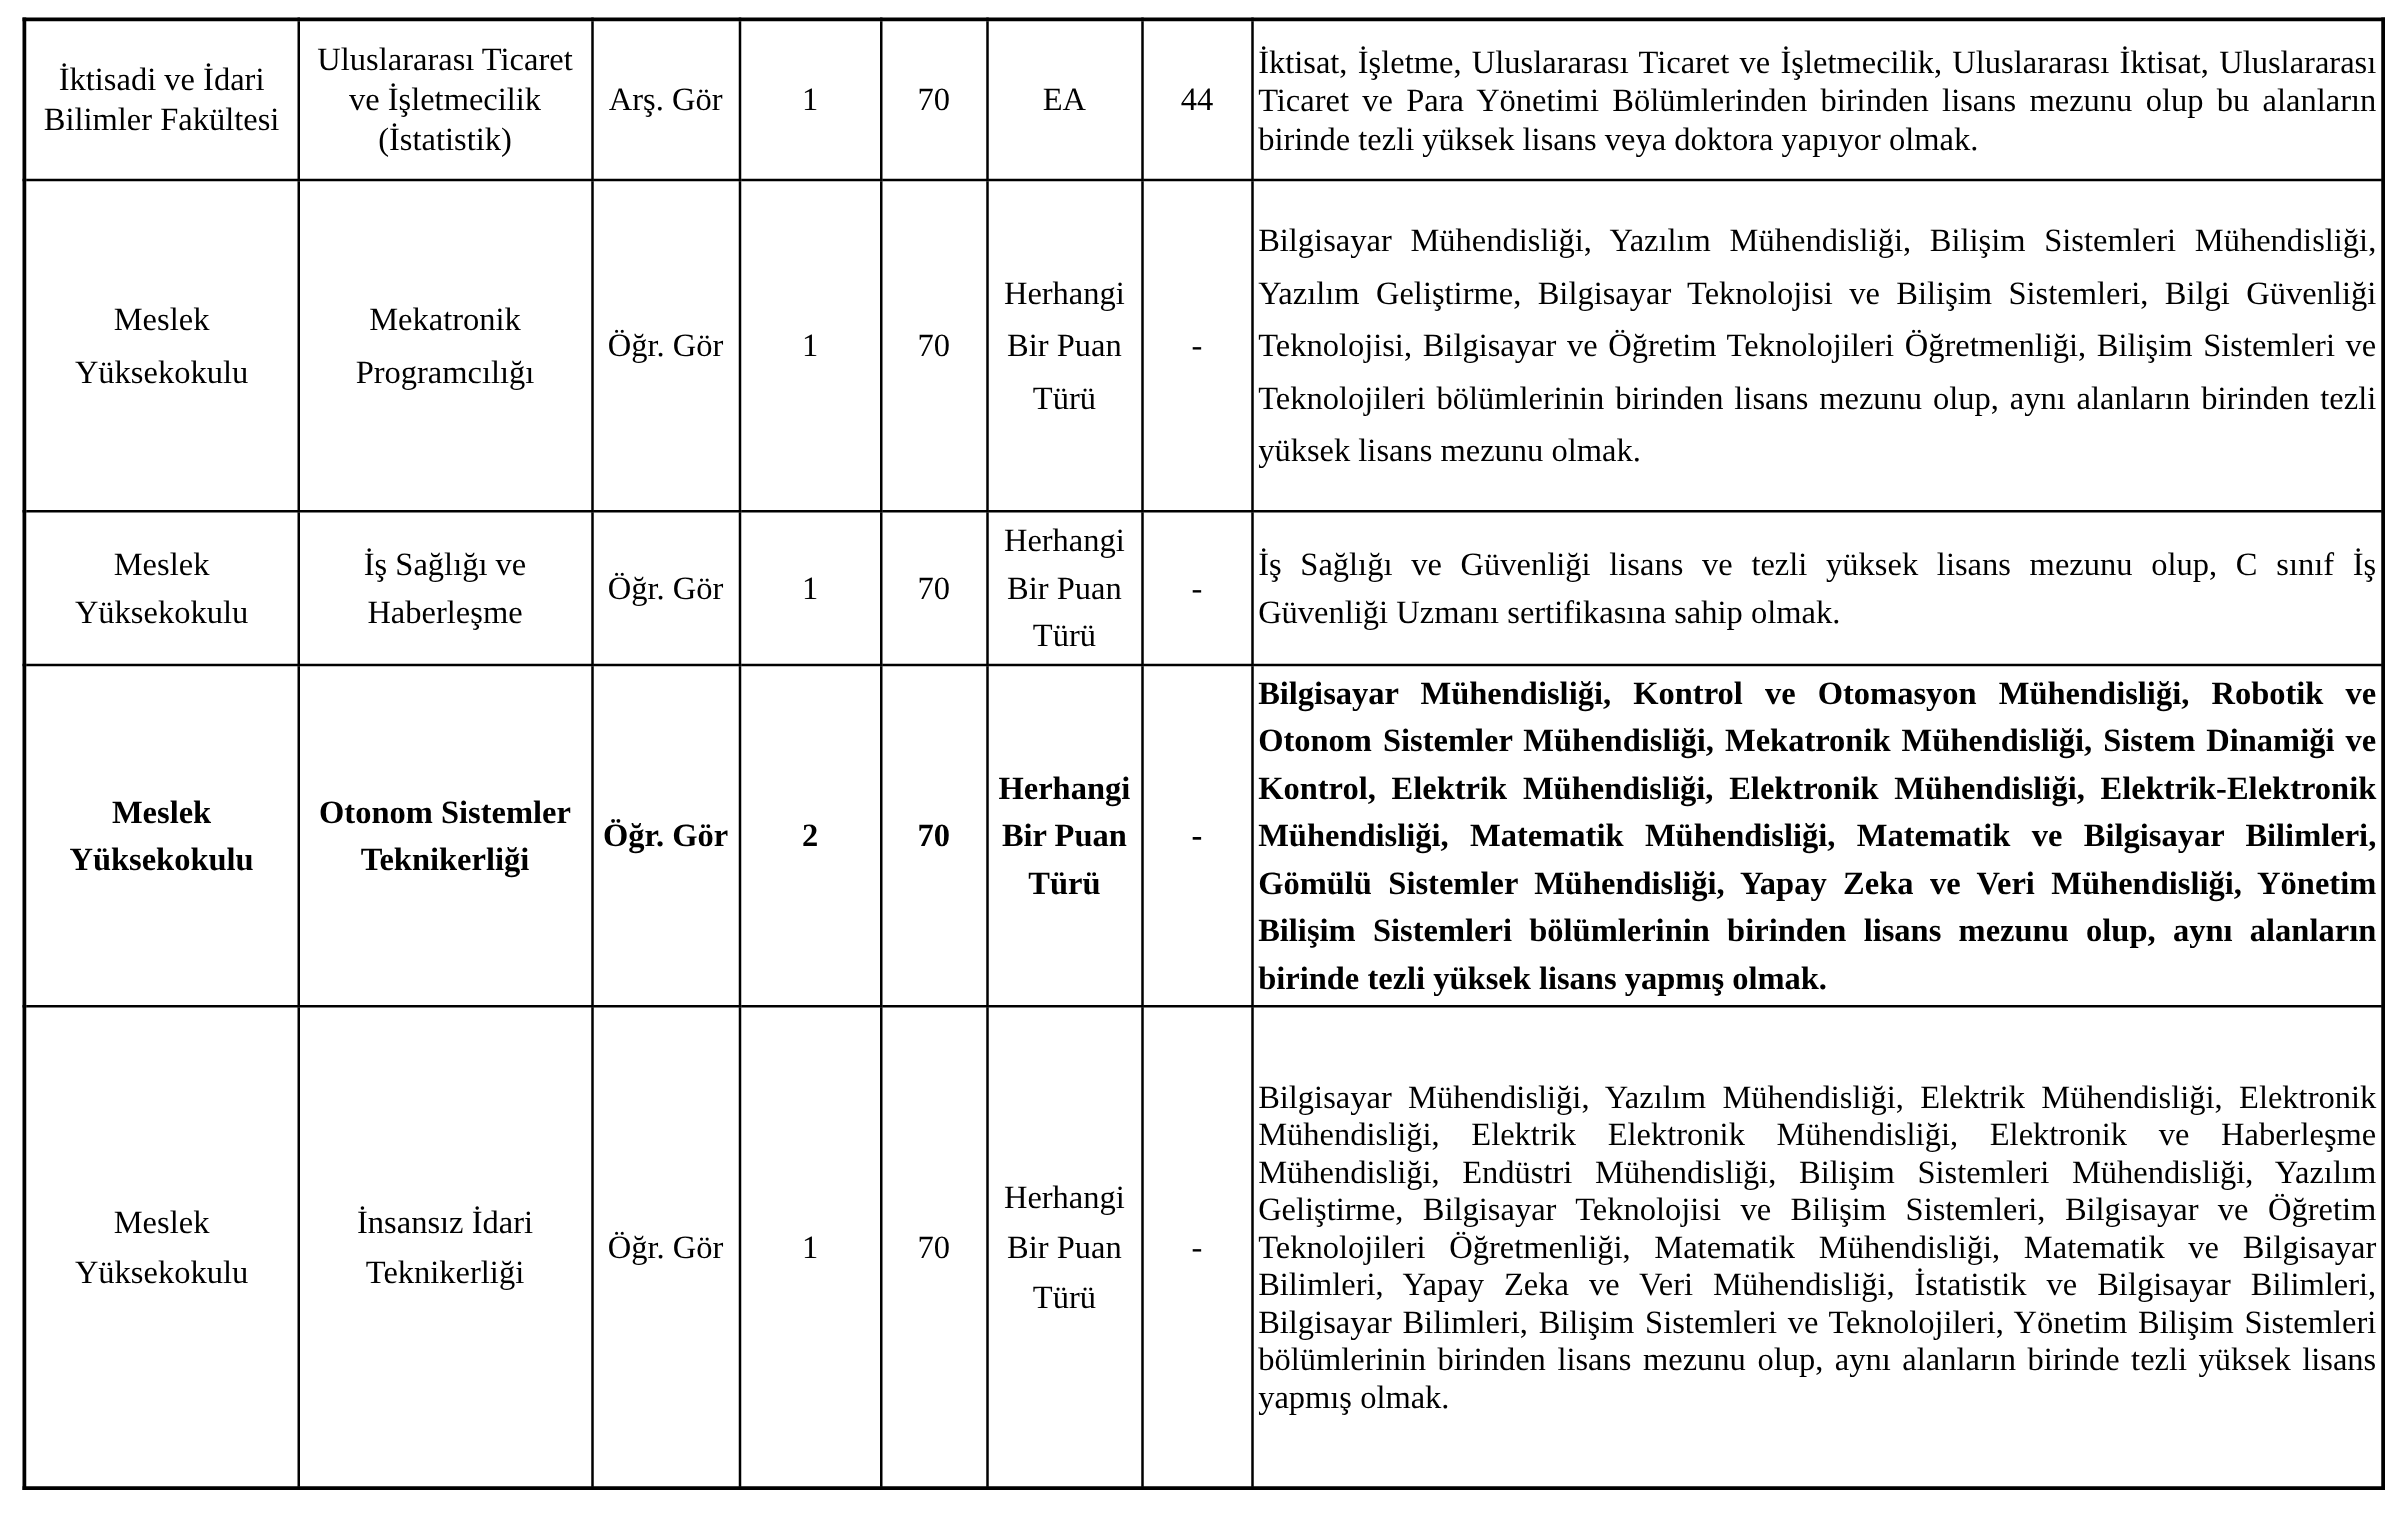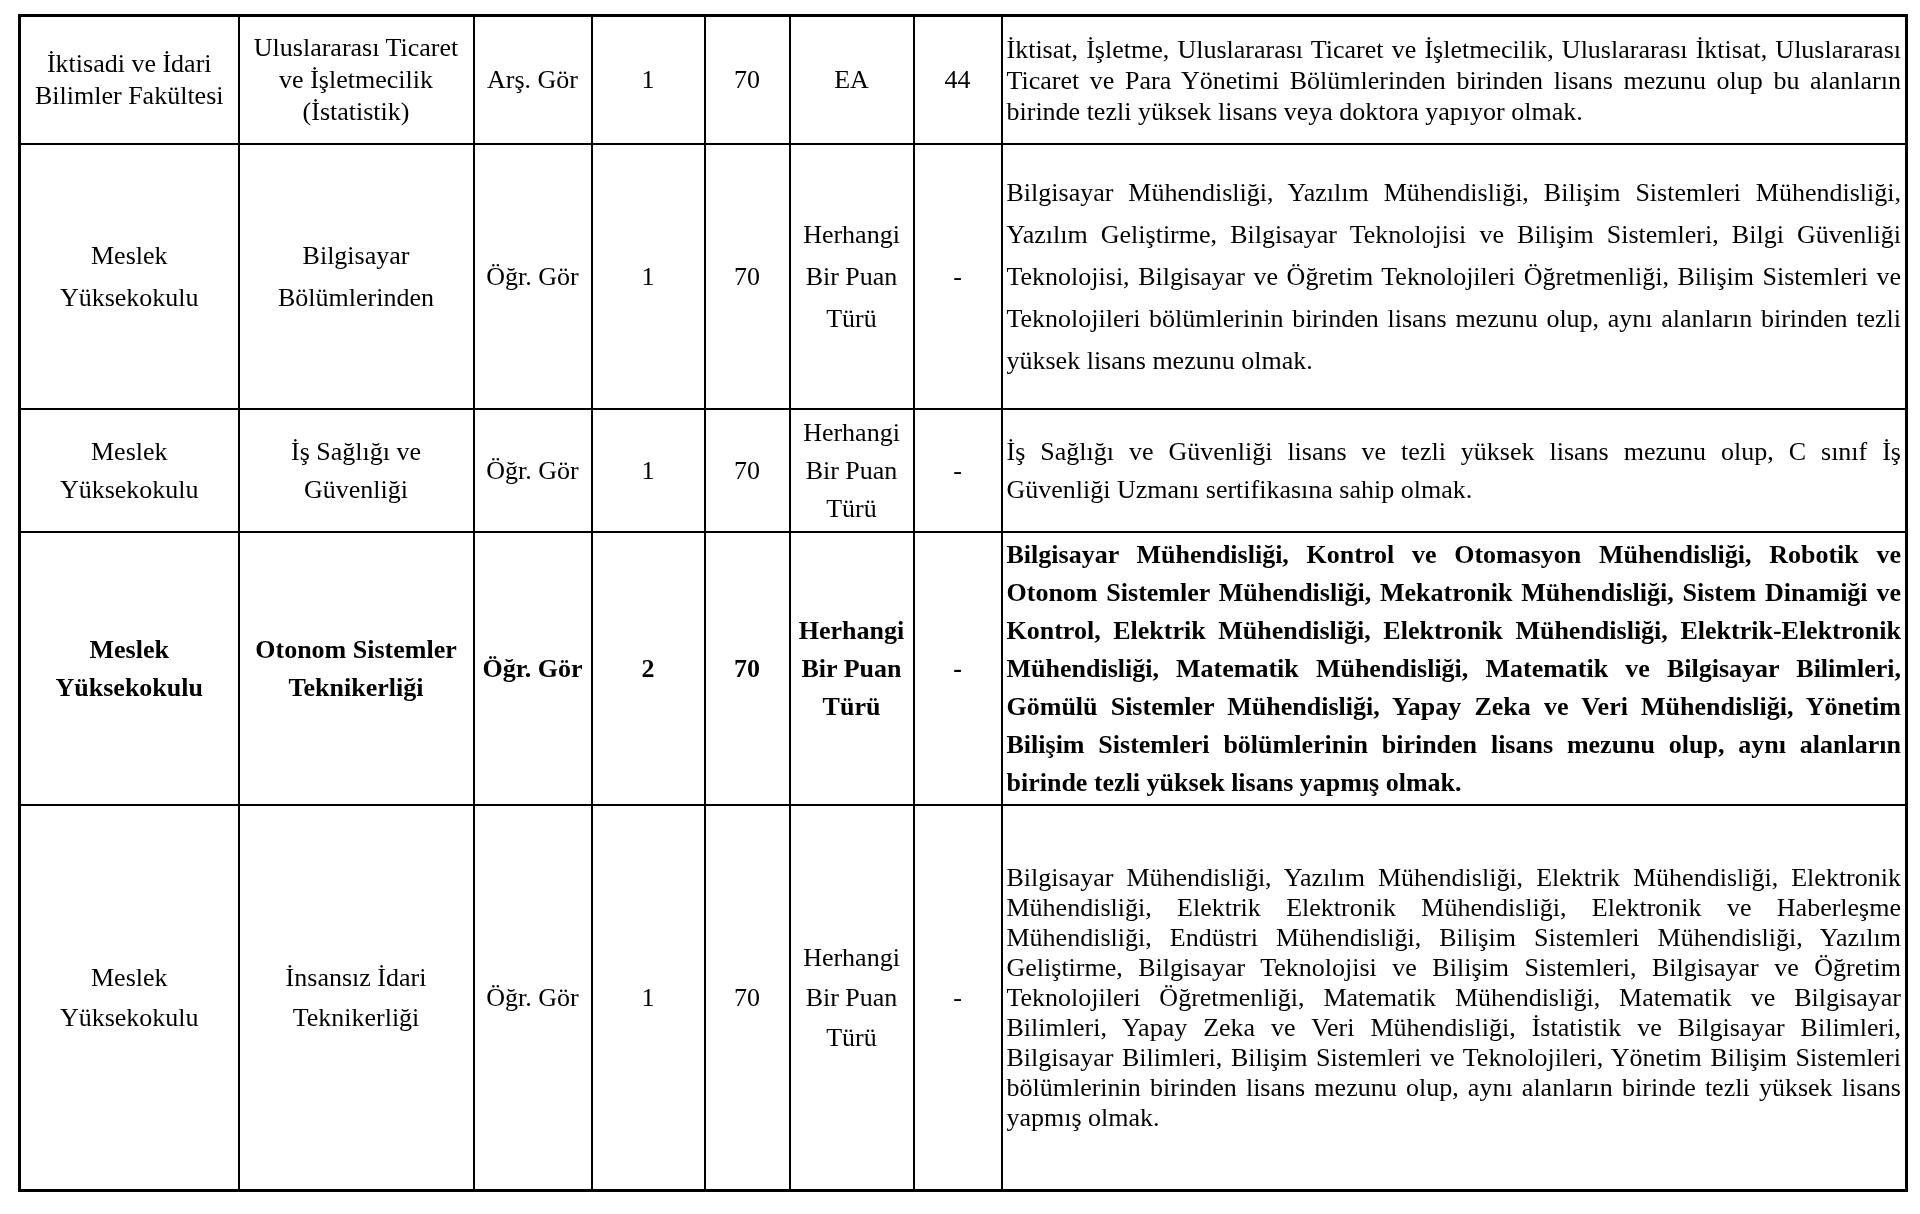--- a/index.html
+++ b/index.html
@@ -68,31 +68,31 @@
         <td class="center">Uluslararası Ticaret ve İşletmecilik (İstatistik)</td>
         <td class="center">Arş. Gör</td>
         <td class="center">1</td>
         <td class="center">70</td>
         <td class="center">EA</td>
         <td class="center">44</td>
         <td class="req">İktisat, İşletme, Uluslararası Ticaret ve İşletmecilik, Uluslararası İktisat, Uluslararası Ticaret ve Para Yönetimi Bölümlerinden birinden lisans mezunu olup bu alanların birinde tezli yüksek lisans veya doktora yapıyor olmak.</td>
       </tr>
       <tr class="r2">
         <td class="center">Meslek Yüksekokulu</td>
-        <td class="center">Bilgisayar Bölümlerinden</td>
+        <td class="center">Mekatronik Programcılığı</td>
         <td class="center">Öğr. Gör</td>
         <td class="center">1</td>
         <td class="center">70</td>
         <td class="center">Herhangi Bir Puan Türü</td>
         <td class="center">-</td>
         <td class="req">Bilgisayar Mühendisliği, Yazılım Mühendisliği, Bilişim Sistemleri Mühendisliği, Yazılım Geliştirme, Bilgisayar Teknolojisi ve Bilişim Sistemleri, Bilgi Güvenliği Teknolojisi, Bilgisayar ve Öğretim Teknolojileri Öğretmenliği, Bilişim Sistemleri ve Teknolojileri bölümlerinin birinden lisans mezunu olup, aynı alanların birinden tezli yüksek lisans mezunu olmak.</td>
       </tr>
       <tr class="r3">
         <td class="center">Meslek Yüksekokulu</td>
-        <td class="center">İş Sağlığı ve Güvenliği</td>
+        <td class="center">İş Sağlığı ve Haberleşme</td>
         <td class="center">Öğr. Gör</td>
         <td class="center">1</td>
         <td class="center">70</td>
         <td class="center">Herhangi Bir Puan Türü</td>
         <td class="center">-</td>
         <td class="req">İş Sağlığı ve Güvenliği lisans ve tezli yüksek lisans mezunu olup, C sınıf İş Güvenliği Uzmanı sertifikasına sahip olmak.</td>
       </tr>
       <tr class="r4">
         <td class="center">Meslek Yüksekokulu</td>
         <td class="center">Otonom Sistemler Teknikerliği</td>

